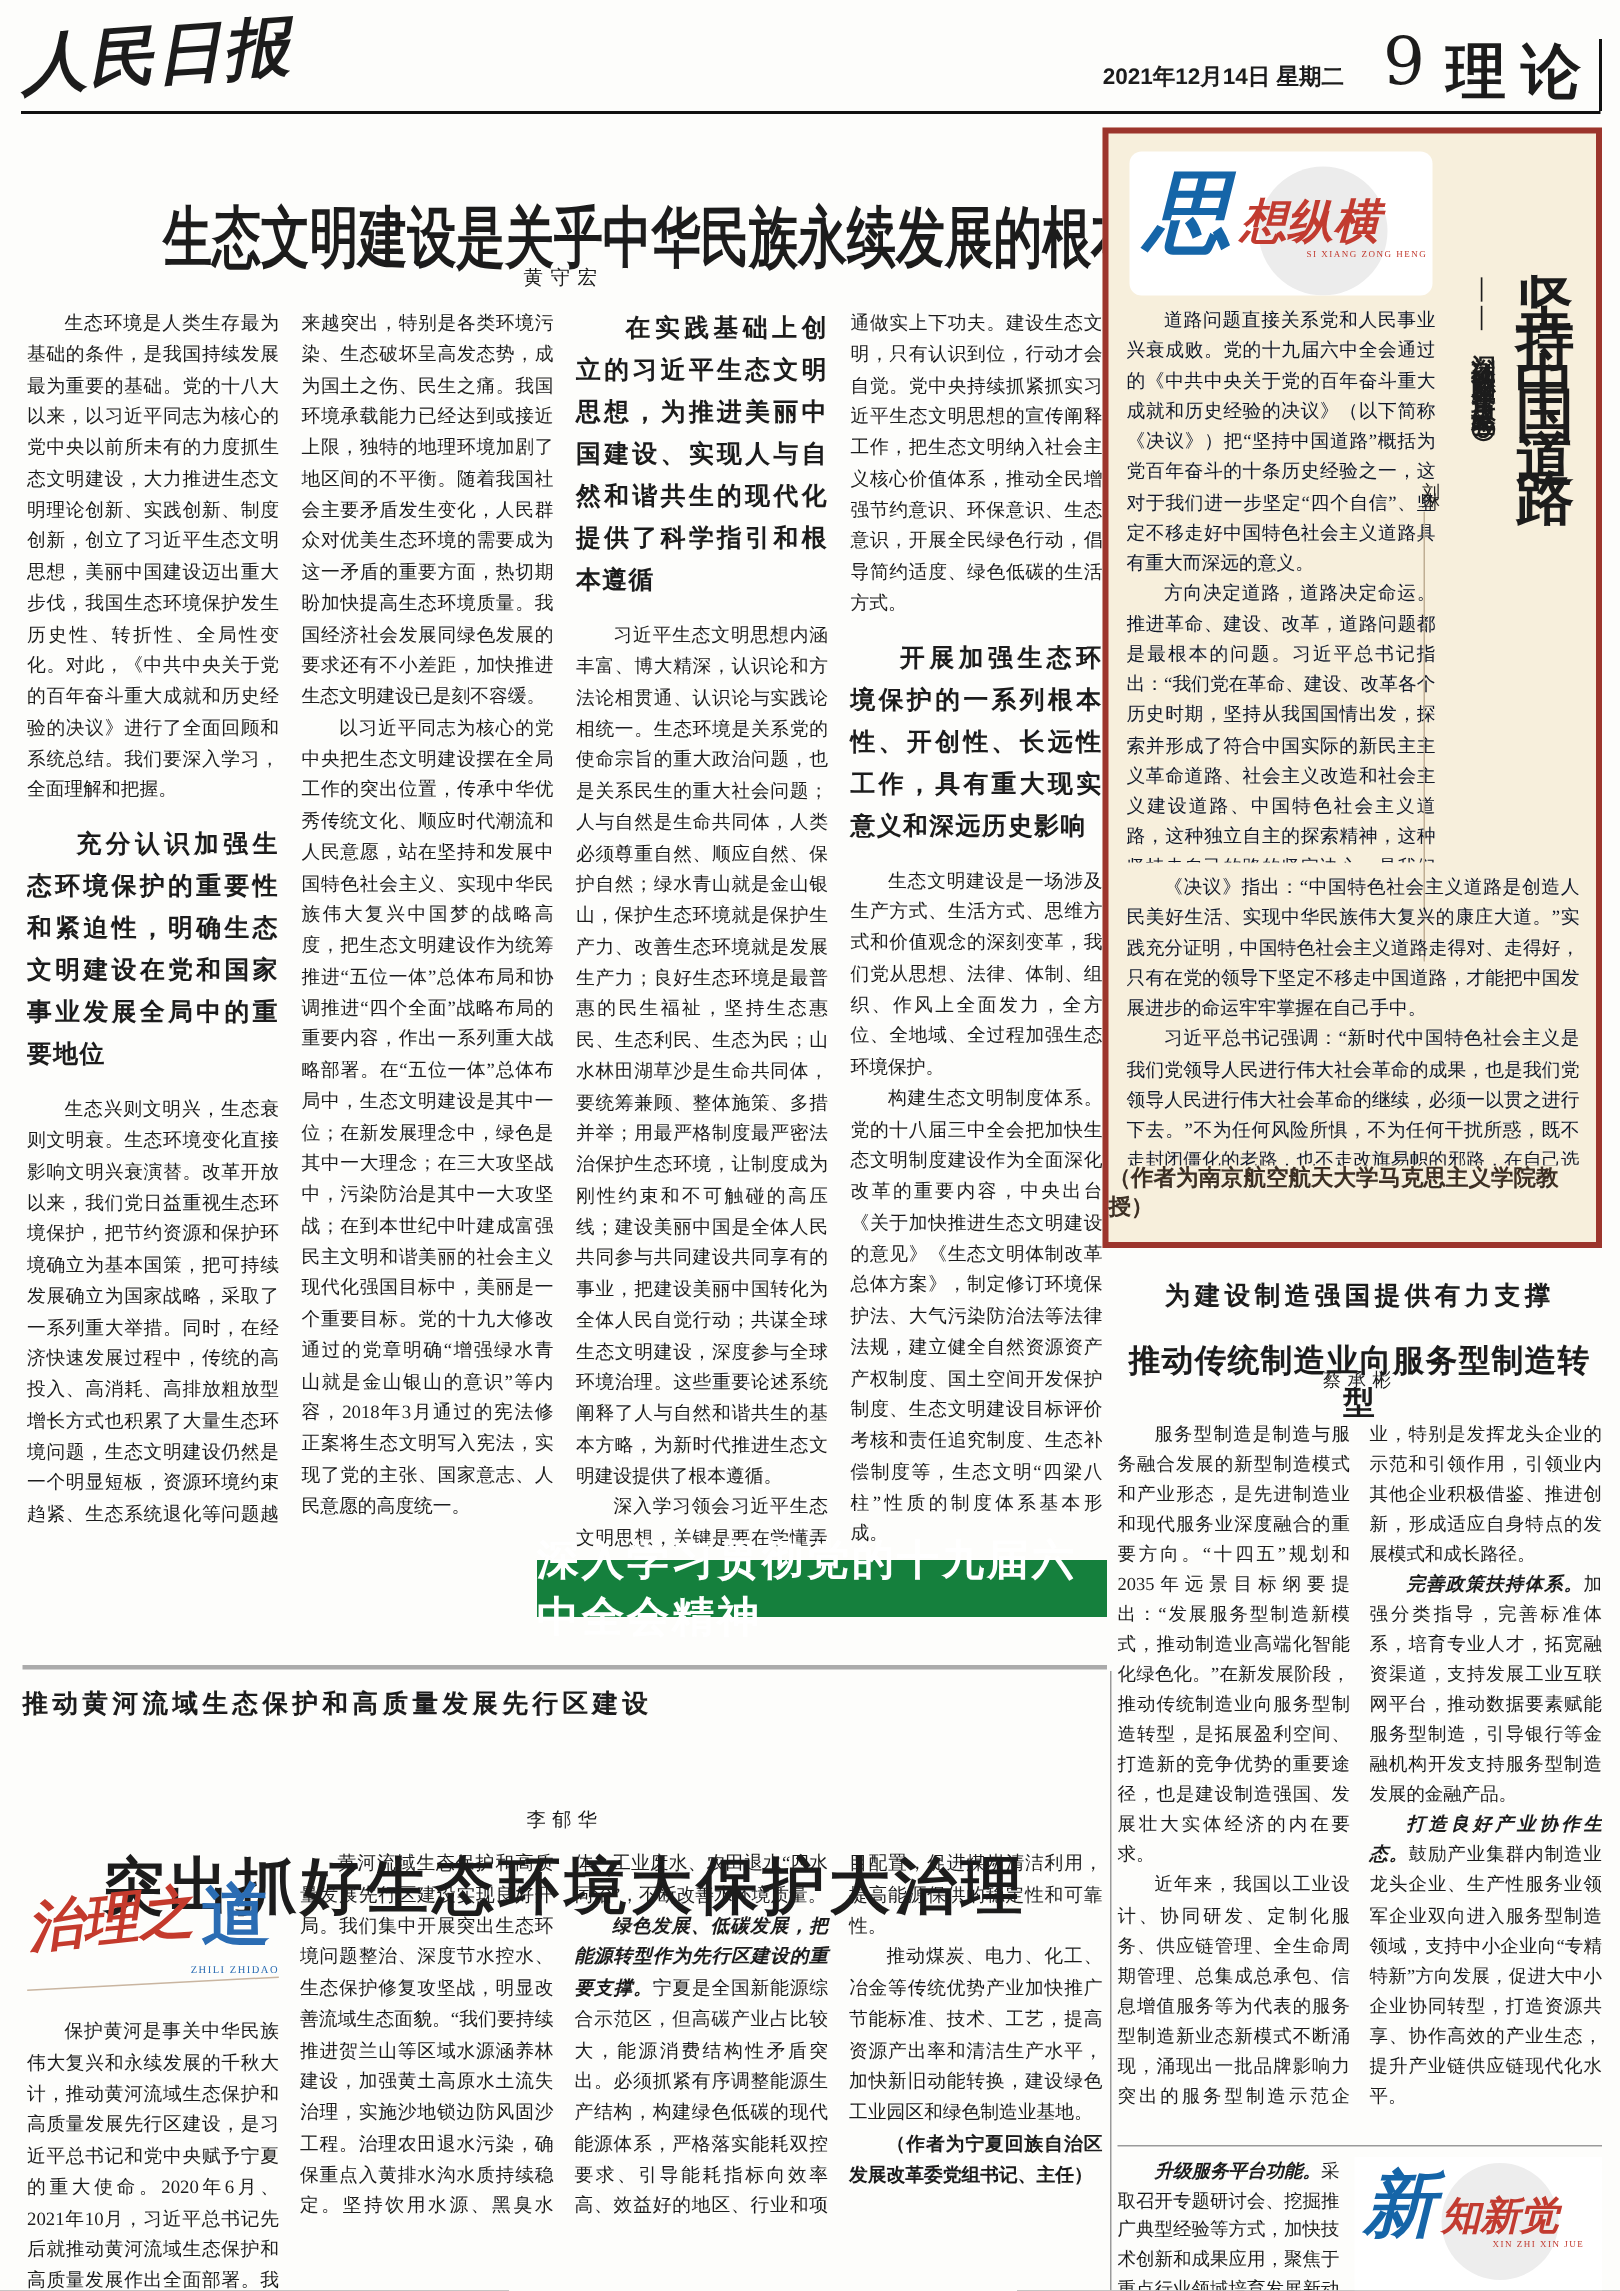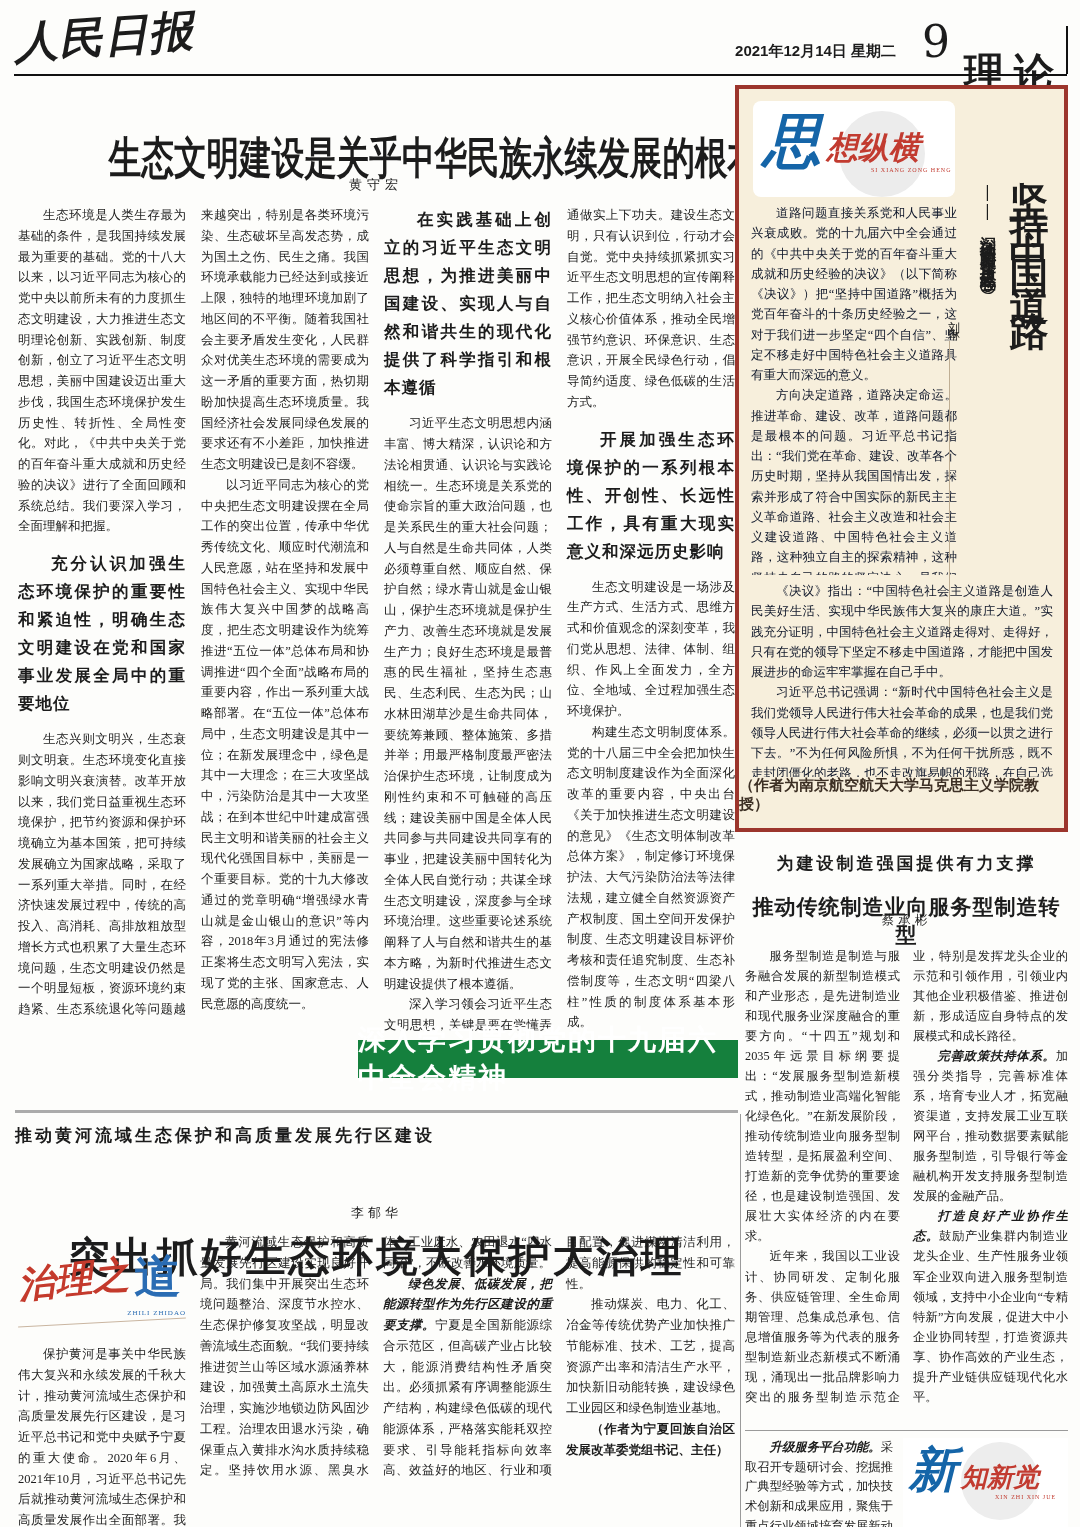--- a/index.html
+++ b/index.html
@@ -7,21 +7,21 @@
         font-family:"Liberation Serif",serif;color:#1c1c1c;overflow:hidden;}
   [data-name]{box-sizing:border-box;}
 
   
   .masthead{position:absolute;left:16px;top:14px;font-family:"DejaVu Serif",serif;
             font-size:44px;font-weight:bold;font-style:italic;transform:rotate(-4deg);
             transform-origin:left bottom;letter-spacing:1px;}
   .hdr-date{position:absolute;right:184px;top:42px;font-family:"Liberation Sans",sans-serif;
             font-size:15px;font-weight:bold;}
   .hdr-pageno{position:absolute;right:130px;top:16px;font-family:"DejaVu Serif",serif;font-size:44px;}
-  .hdr-section{position:absolute;right:16px;top:20px;font-size:40px;font-weight:bold;letter-spacing:10px;margin-top:25px;}
+  .hdr-section{position:absolute;right:16px;top:20px;font-size:40px;font-weight:bold;letter-spacing:10px;}
   .hdr-rule{position:absolute;left:14px;top:74px;width:1053px;border-top:2px solid #111;}
   .hdr-hook{position:absolute;right:12px;top:26px;height:48px;border-right:2px solid #111;}
 
   
   .main-h1{position:absolute;left:15px;top:100px;width:722px;text-align:center;
            font-family:"Liberation Sans",sans-serif;font-weight:900;font-size:44px;
            white-space:nowrap;transform:scaleX(.74);transform-origin:center;}
   .main-byline{position:absolute;left:15px;top:176px;width:722px;text-align:center;
            font-size:13px;letter-spacing:5px;}
   .main-cols{position:absolute;left:18px;top:205px;width:717px;height:900px;overflow:hidden;

